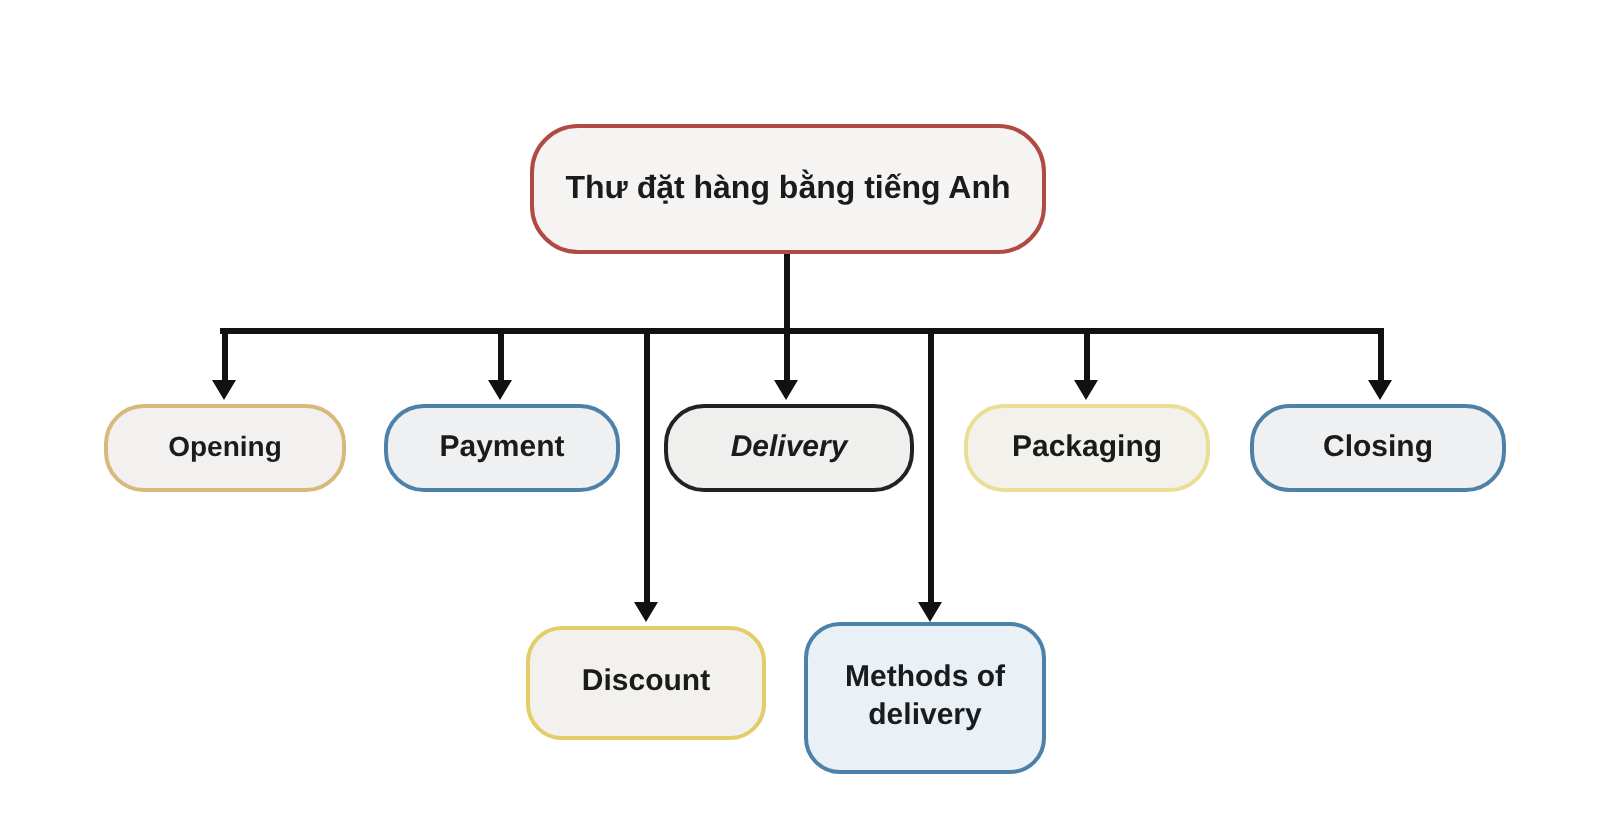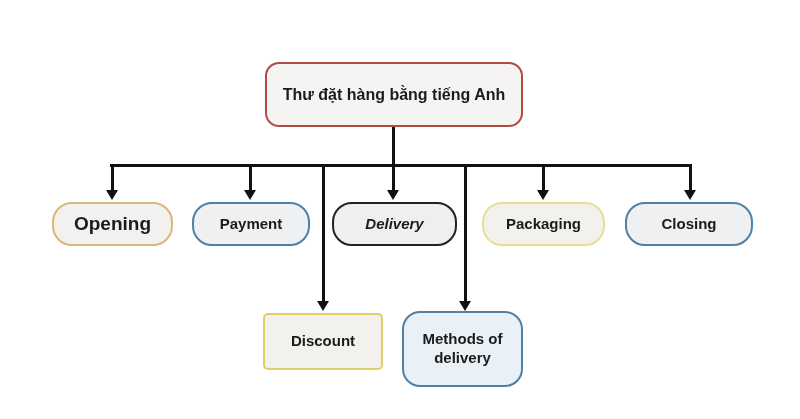--- a/index.html
+++ b/index.html
@@ -21,30 +21,30 @@
     border-width: 2px;
     box-sizing: border-box;
     font-weight: 700;
     color: #1b1b1b;
     line-height: 1.25;
   }
   .node .label { padding: 0 6px; }
   
   .n-root {
     left: 265px; top: 62px; width: 258px; height: 65px;
-    border-radius: 14px; font-size: 16px;
+    border-radius: 24px; font-size: 16px;
   }
   
-  .n-opening   { left: 52px;  top: 202px; width: 121px; height: 44px; border-radius: 20px; font-size: 19px; }
+  .n-opening   { left: 52px;  top: 202px; width: 121px; height: 44px; border-radius: 20px; font-size: 14px; }
   .n-payment   { left: 192px; top: 202px; width: 118px; height: 44px; border-radius: 20px; font-size: 15px; }
   .n-delivery  { left: 332px; top: 202px; width: 125px; height: 44px; border-radius: 20px; font-size: 15px; font-style: italic; }
   .n-packaging { left: 482px; top: 202px; width: 123px; height: 44px; border-radius: 20px; font-size: 15px; }
   .n-closing   { left: 625px; top: 202px; width: 128px; height: 44px; border-radius: 20px; font-size: 15px; align-items: center; }
   
-  .n-discount  { left: 263px; top: 313px; width: 120px; height: 57px; border-radius: 5px; font-size: 15px; }
+  .n-discount  { left: 263px; top: 313px; width: 120px; height: 57px; border-radius: 18px; font-size: 15px; }
   .n-methods   { left: 402px; top: 311px; width: 121px; height: 76px; border-radius: 18px; font-size: 15px; }
 
   
   .line { position: absolute; background: #111111; }
   .stem  { left: 392px; top: 126px; width: 3px; height: 41px; }
   .hline { left: 110px; top: 164px; width: 581px; height: 3px; }
   .drop  { width: 3px; }
   .d-opening   { left: 111px; top: 164px; height: 27px; }
   .d-payment   { left: 249px; top: 164px; height: 27px; }
   .d-delivery  { left: 392px; top: 164px; height: 27px; }

